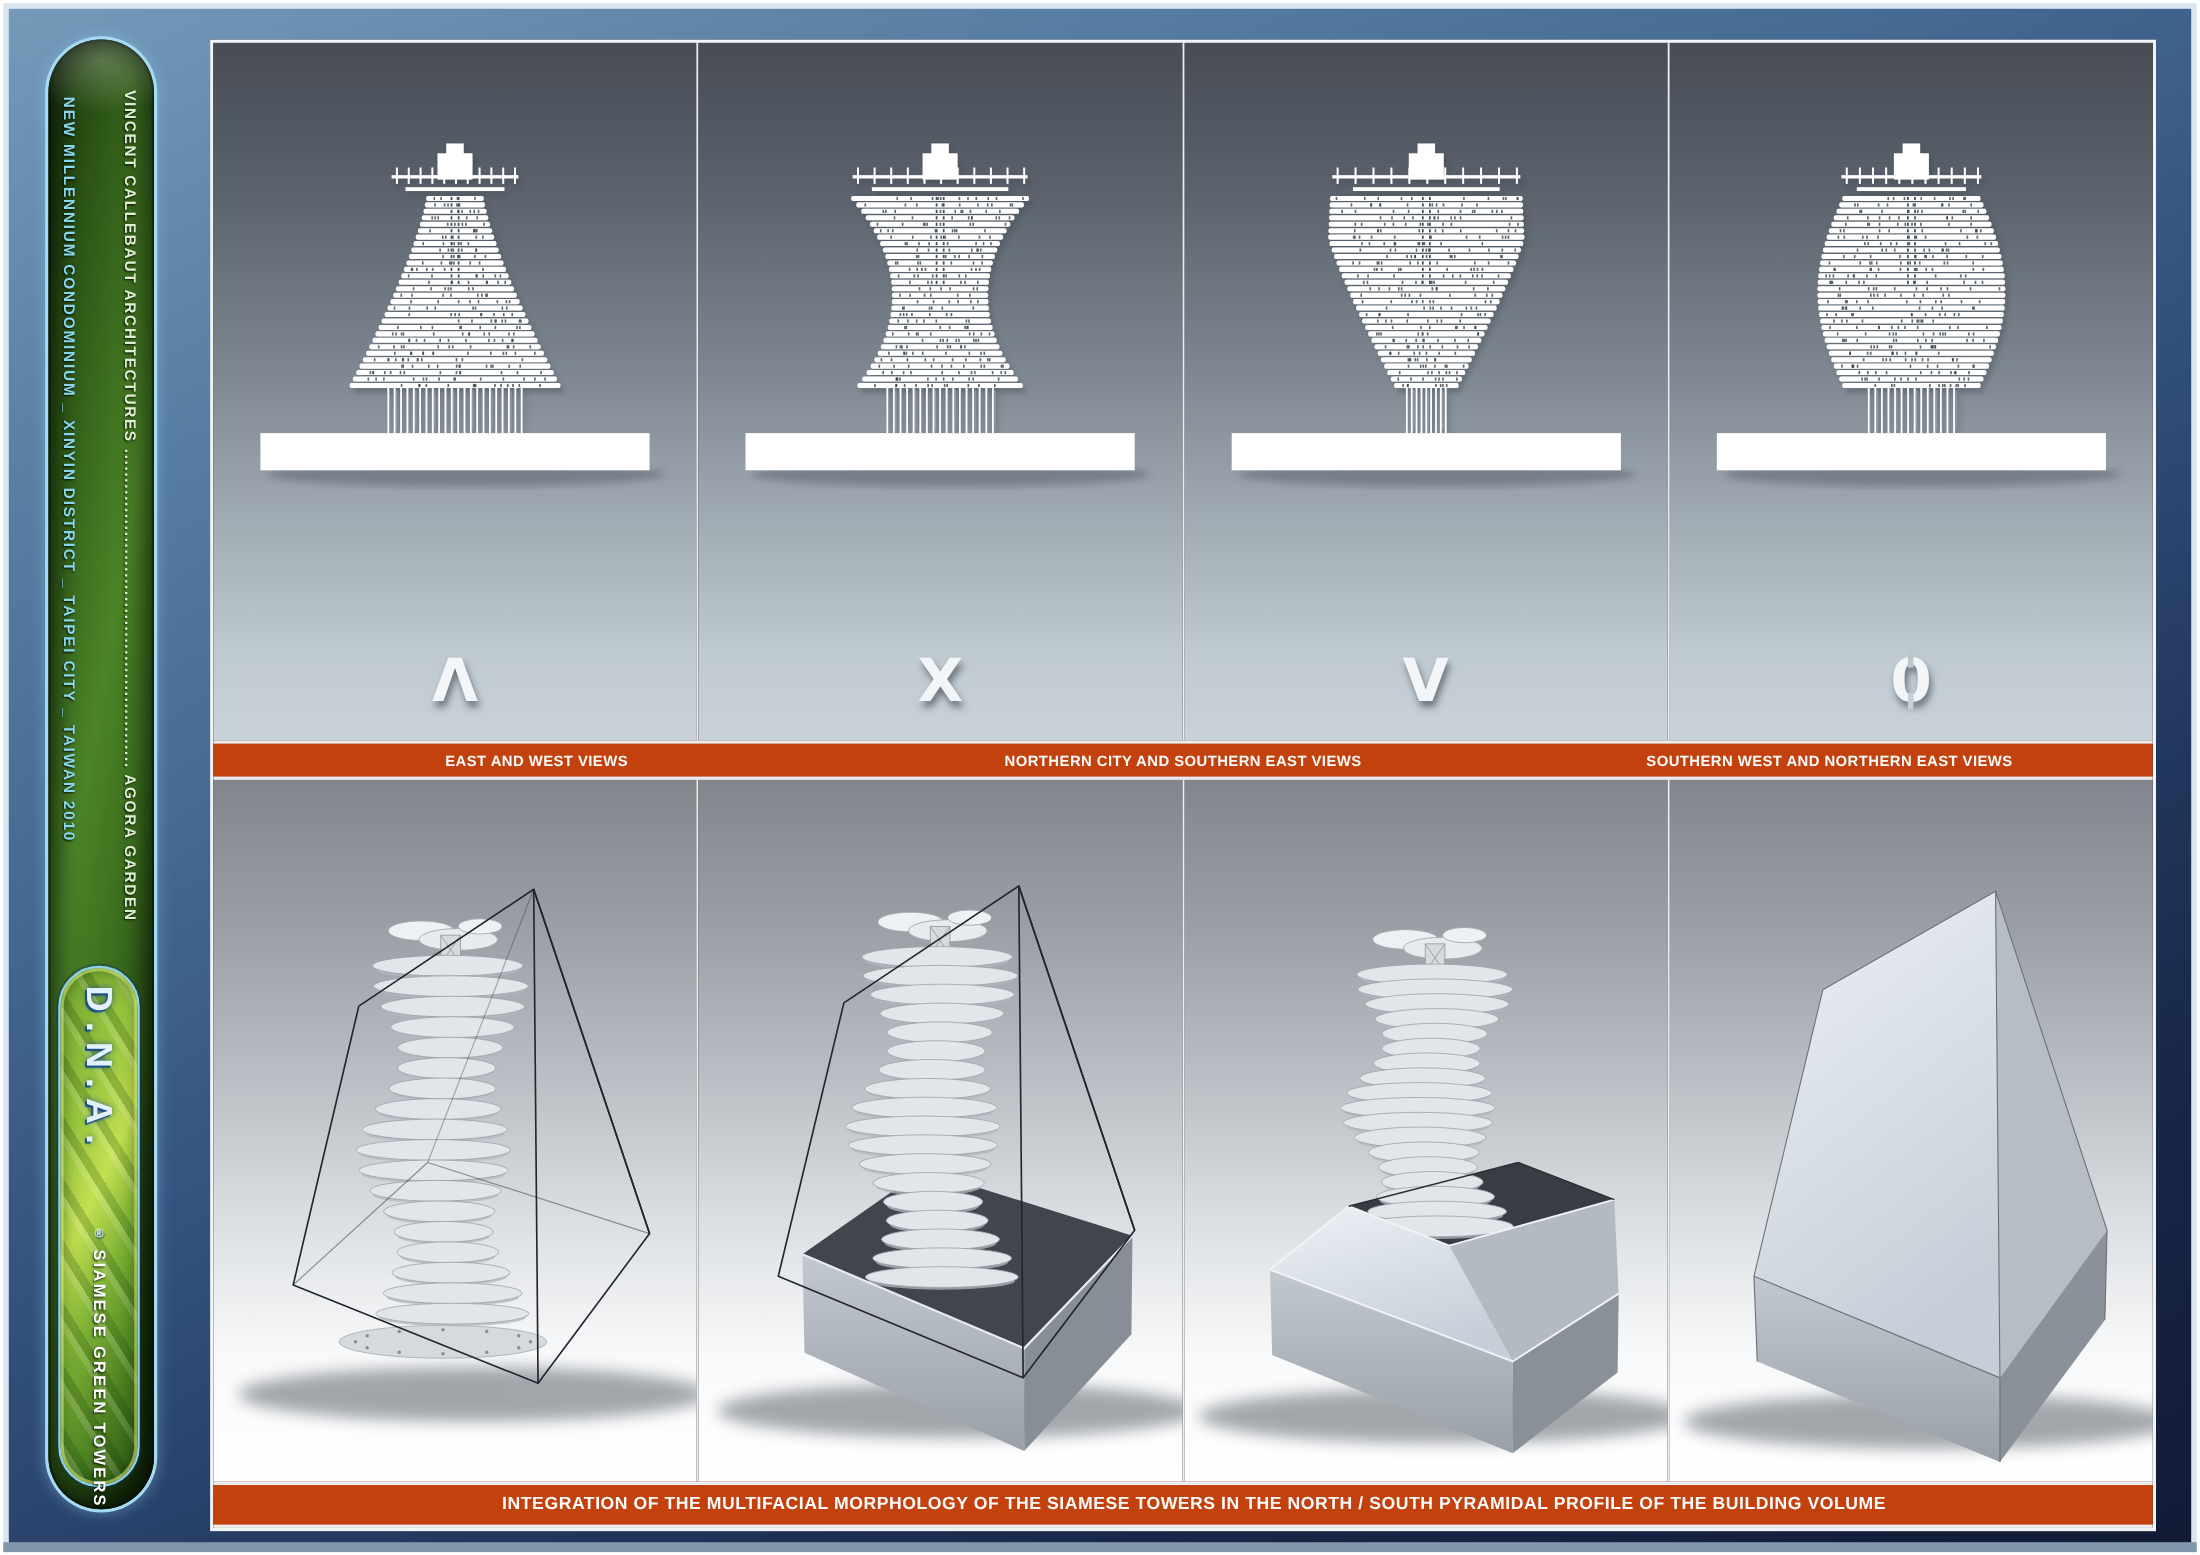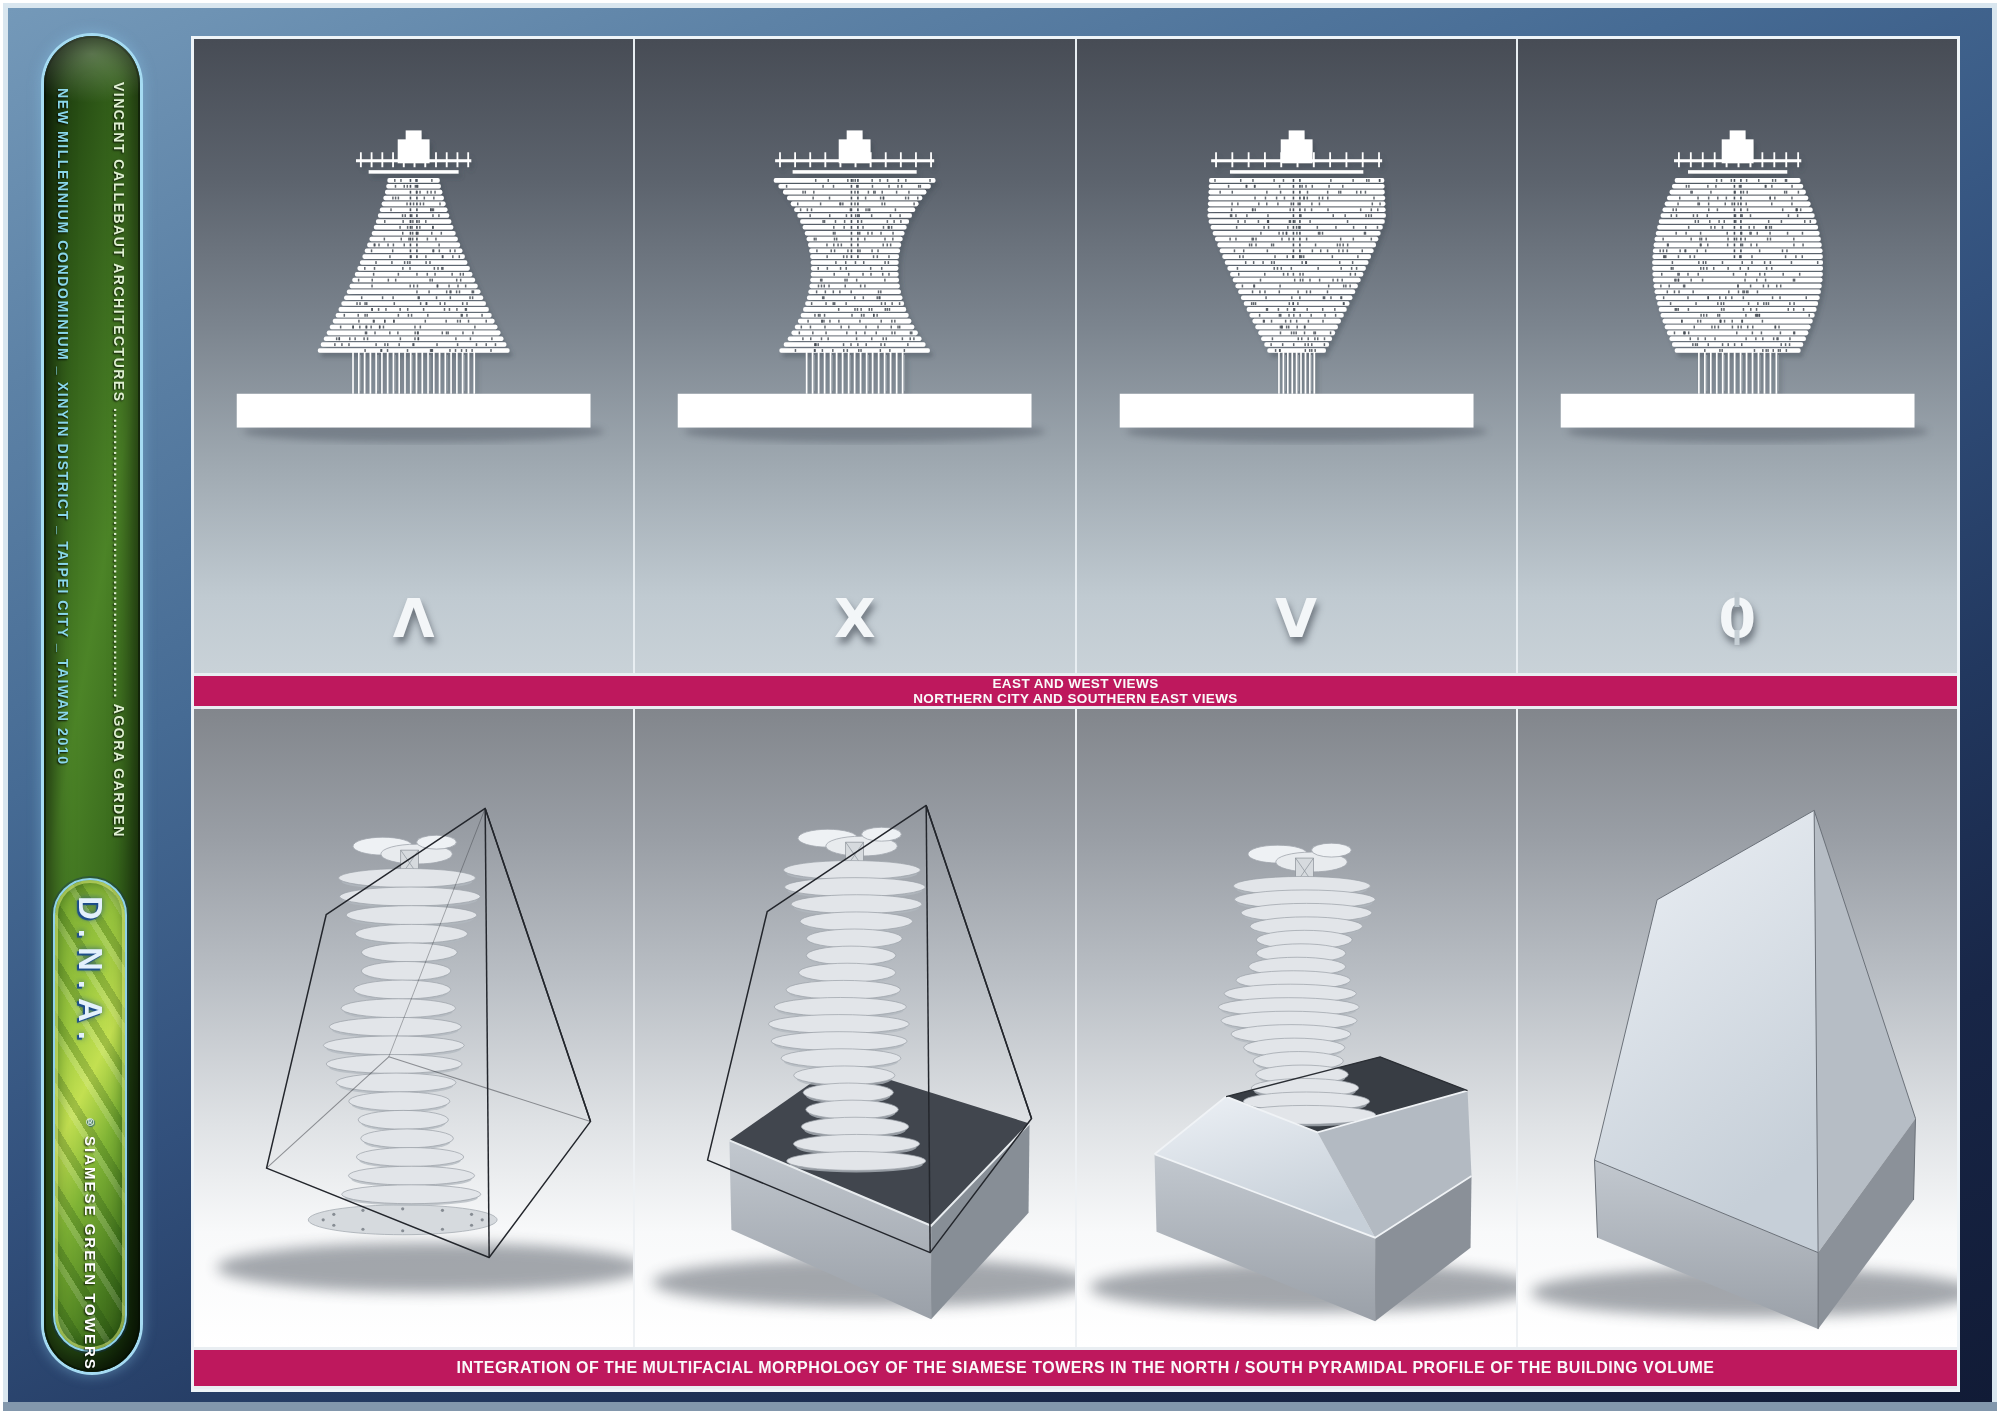--- a/index.html
+++ b/index.html
@@ -49,21 +49,21 @@
      background:linear-gradient(180deg,#474c55 0%,#5c636d 22%,#7b848e 45%,#a0aab2 68%,#c0cad1 88%,#c9d2d8 100%);}
   .panel-top:last-child,.panel-bot:last-child{border-right:none;}
   .panel-top svg,.panel-bot svg{position:absolute;inset:0;width:100%;height:100%;}
   .symbol{position:absolute;bottom:24px;left:0;width:100%;text-align:center;
      font-family:"DejaVu Sans",sans-serif;font-size:54px;font-weight:bold;color:#f3f6f8;
      text-shadow:2px 6px 7px rgba(50,56,66,.6);line-height:60px;height:60px;}
   .notch{position:absolute;left:50%;width:5px;height:15px;}
   .notch-top{top:3px;transform:translateX(-50%);background:#bcc6cd;}
   .notch-bot{bottom:4px;transform:translateX(-50%);background:#c6cfd5;}
 
-  .caption-bar{display:flex;background:#be185d;border-top:3px solid #e9eef2;border-bottom:3px solid #e9eef2;flex-direction:column;}
+  .caption-bar{display:flex;background:#c2410c;border-top:3px solid #e9eef2;border-bottom:3px solid #e9eef2;}
   .bar1{height:36px;}
   .bar2{height:42px;padding-left:20px;}
   .caption-cell{flex:1 1 0;display:flex;align-items:center;justify-content:center;
      color:#fafafa;font-size:13.5px;font-weight:600;letter-spacing:.4px;white-space:nowrap;}
   .bar2 .caption-cell{font-size:16px;letter-spacing:.5px;}
 
   .row-bottom{height:638px;display:flex;}
   .panel-bot{flex:1 1 0;position:relative;border-right:2px solid #eef1f4;
      background:linear-gradient(180deg,#82868c 0%,#999ea5 20%,#b9bec4 42%,#dfe2e5 65%,#f8f9fa 82%,#ffffff 100%);}
 </style>
@@ -1641,20 +1641,21 @@
           <ellipse cx="231" cy="393" rx="182" ry="11" fill="#4a515d" opacity="0.4" filter="url(#bl3)"></ellipse>
           <rect x="43" y="355" width="356" height="34" fill="#ffffff"></rect>
         </svg>
       <div class="symbol">0<span class="notch notch-top"></span><span class="notch notch-bot"></span></div>
     </div>
   </div>
 
   <div class="caption-bar bar1">
     <div class="caption-cell">EAST AND WEST VIEWS</div>
     <div class="caption-cell">NORTHERN CITY AND SOUTHERN EAST VIEWS</div>
+    <div class="caption-cell">SOUTHERN WEST AND NORTHERN EAST VIEWS</div>
   </div>
 
   <div class="row-bottom">
     <div class="panel-bot">
       <svg viewBox="0 0 442 638">
           <defs>
     <linearGradient id="sl10" x1="0" y1="0" x2="0.4" y2="1">
       <stop offset="0" stop-color="#edf1f6"></stop>
               <stop offset="1" stop-color="#c6cfd8"></stop>
             </linearGradient>

